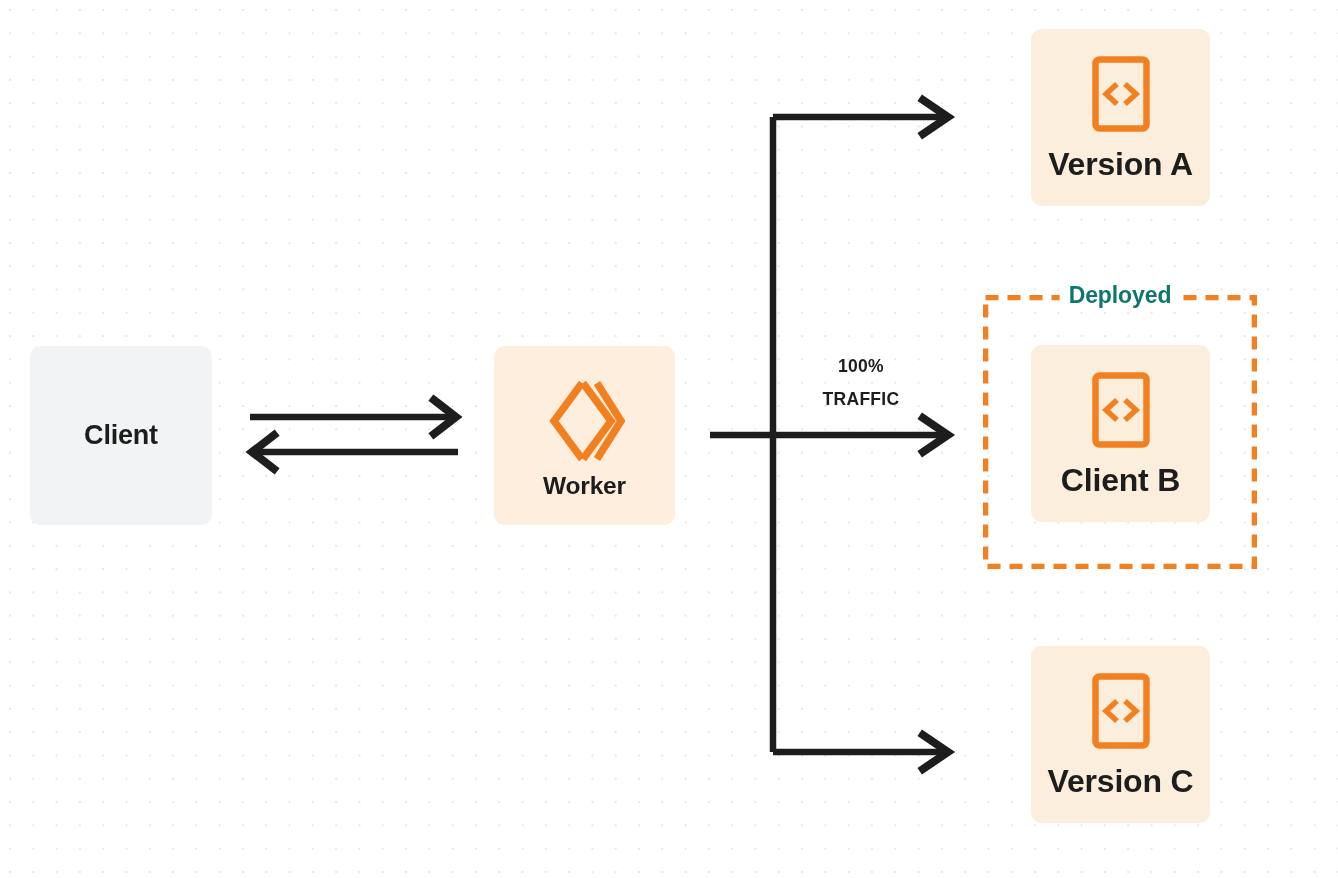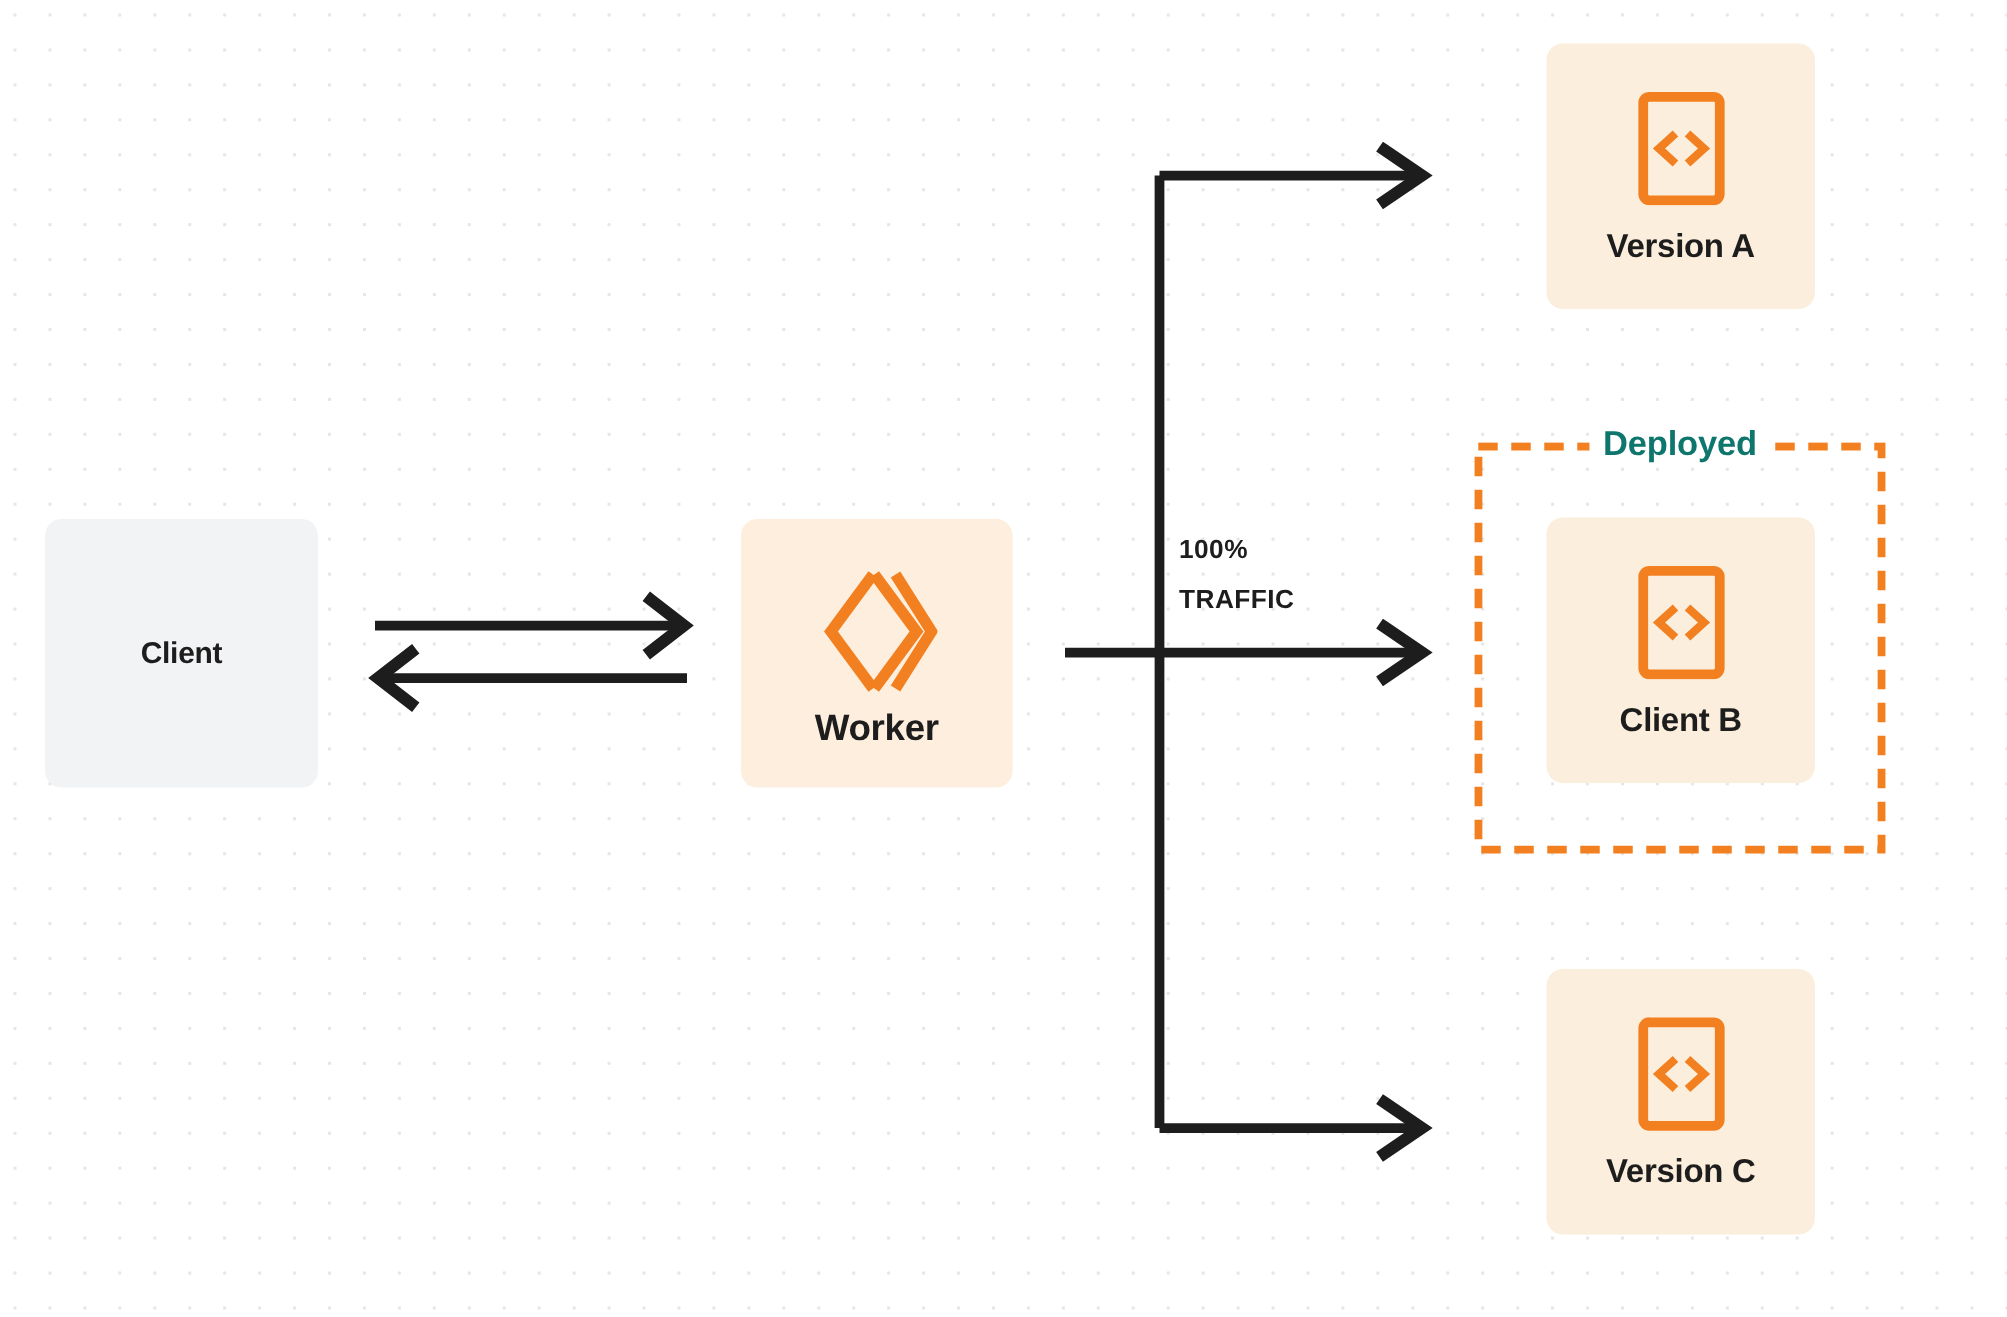--- a/index.html
+++ b/index.html
@@ -48,21 +48,21 @@
   }
 
   #client-node {
     left: 30px;
     top: 346px;
     width: 182px;
     height: 179px;
     background-color: #f2f3f5;
   }
   #client-node .node-label {
-    font-size: 20px;
+    font-size: 27px;
   }
 
   #worker-node {
     left: 494px;
     top: 346px;
     width: 181px;
     height: 179px;
     background-color: #fdeedd;
   }
   #worker-node .node-label {
@@ -70,21 +70,21 @@
     margin-top: 10px;
   }
 
   .version-node {
     width: 179px;
     height: 177px;
     background-color: #fceedc;
     left: 1031px;
   }
   .version-node .node-label {
-    font-size: 22px;
+    font-size: 32px;
     margin-top: 16px;
   }
   #version-a-node { top: 29px; }
   #version-b-node { top: 345px; }
   #version-c-node { top: 646px; }
 
   .code-icon { display: block; }
   .worker-logo { display: block; margin-top: 6px; }
 
   
@@ -116,20 +116,21 @@
     white-space: nowrap;
     letter-spacing: -0.1px;
   }
 
   
   #traffic-label {
     position: absolute;
     left: 786px;
     top: 350px;
     width: 150px;
+    text-align: center;
     color: #1d1d1d;
     font-size: 17.5px;
     font-weight: bold;
     line-height: 33px;
     letter-spacing: 0.3px;
   }
 </style>
 </head>
 <body>
 

